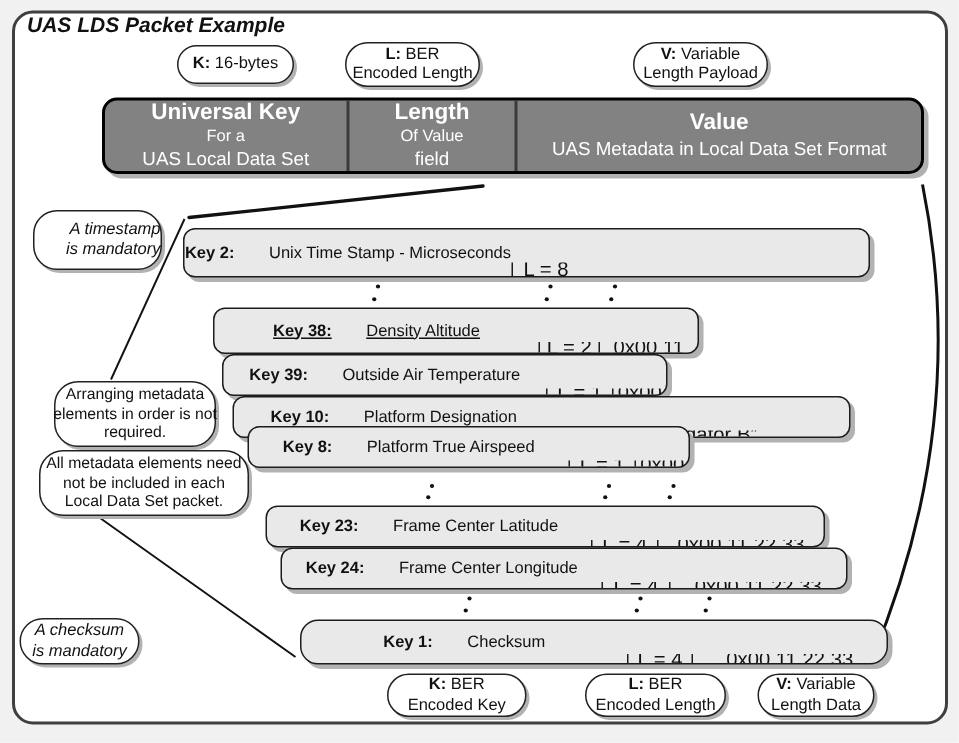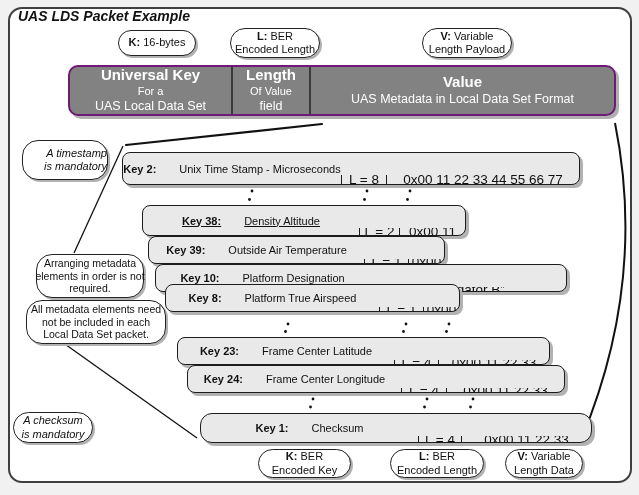--- a/index.html
+++ b/index.html
@@ -3,21 +3,21 @@
 <meta charset="utf-8">
 <style>
   html,body{margin:0;padding:0;background:#f1f1f1;}
   body{font-family:"Liberation Sans",sans-serif;color:#111;}
   #canvas{position:relative;width:639px;height:495px;background:#f1f1f1;overflow:hidden;}
   .frame{position:absolute;left:8px;top:7px;width:624px;height:476px;background:#ffffff;
          border:2px solid #3f3f3f;border-radius:14px;box-sizing:border-box;}
   .title{position:absolute;left:18px;top:8px;font-size:14px;font-weight:bold;font-style:italic;}
   
   .hdr{position:absolute;left:68px;top:65px;width:548px;height:51px;display:flex;
-       background:#828282;border:2px solid #701a75;border-radius:10px;box-sizing:border-box;
+       background:#828282;border:2px solid #000000;border-radius:10px;box-sizing:border-box;
        box-shadow:3px 3px 0 #b0b0b0;color:#ffffff;text-align:center;}
   .hdr-sec{display:flex;flex-direction:column;justify-content:center;line-height:1.25;box-sizing:border-box;}
   .hdr-sec + .hdr-sec{border-left:2px solid #3a3a3a;}
   .hdr-l1{font-size:15px;font-weight:bold;}
   .hdr-l2{font-size:11px;}
   .hdr-l3{font-size:12.5px;}
   
   .bubble{position:absolute;background:#ffffff;border:1.6px solid #222;border-radius:16px;
           box-shadow:2px 2px 0 #b2b2b2;display:flex;flex-direction:column;justify-content:center;
           align-items:center;text-align:center;font-size:11px;line-height:1.2;box-sizing:border-box;
@@ -78,21 +78,21 @@
     <div><b>V:</b><span> Variable</span></div>
     <div>Length Payload</div>
   </div>
 
   <div class="hdr">
     <div class="hdr-sec" style="width:161px;">
       <div class="hdr-l1">Universal Key</div>
       <div class="hdr-l2">For a</div>
       <div class="hdr-l3">UAS Local Data Set</div>
     </div>
-    <div class="hdr-sec" style="width:78px;">
+    <div class="hdr-sec" style="width:112px;">
       <div class="hdr-l1">Length</div>
       <div class="hdr-l2">Of Value</div>
       <div class="hdr-l3">field</div>
     </div>
     <div class="hdr-sec" style="flex:1;">
       <div class="hdr-l1">Value</div>
       <div class="hdr-l3">UAS Metadata in Local Data Set Format</div>
     </div>
   </div>
 
@@ -114,21 +114,20 @@
     <div>A checksum</div>
     <div>is mandatory</div>
   </div>
 
   <div class="krow" style="left:122px;top:152px;width:458px;height:33px;">
     <div class="kcell kname" style="width:218px;">
         <b>Key 2:</b>
         <span> Unix Time Stamp - Microseconds</span>
       </div>
     <div class="kcell klen" style="width:45px;">L = 8</div>
-    <div class="kcell kval">0x00 11 22 33 44 55 66 77</div>
   </div>
   <div class="krow" style="left:142px;top:205px;width:324px;height:31px;text-decoration:underline;">
     <div class="kcell kname" style="width:216px;">
         <b>Key 38:</b>
         <span> Density Altitude</span>
       </div>
     <div class="kcell klen" style="width:40px;">L = 2</div>
     <div class="kcell kval">0x00 11</div>
   </div>
   <div class="krow" style="left:148px;top:236px;width:297px;height:28px;">

